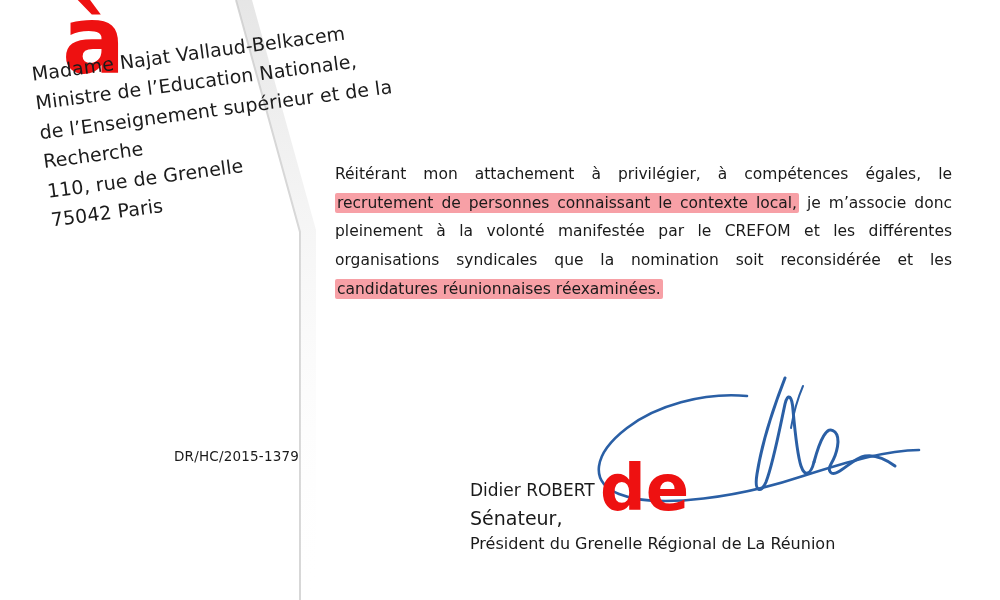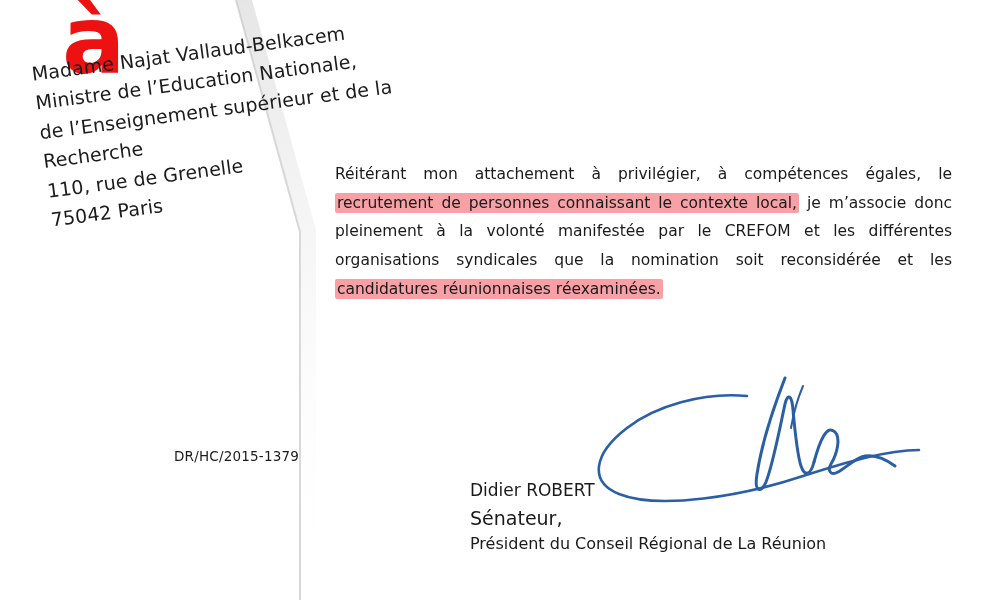--- a/index.html
+++ b/index.html
@@ -169,20 +169,21 @@
 
   <svg class="sig-svg" width="400" height="140" viewBox="0 0 400 140" xmlns="http://www.w3.org/2000/svg">
     <g fill="none" stroke="#2a5fa5" stroke-linecap="round" stroke-linejoin="round">
       <path d="M250,8 C236,44 226,78 222,104 C219,122 226,124 231,112 C238,94 244,62 250,34 C253,22 257,26 258,40 C260,62 262,84 266,96 C270,108 276,104 279,92" stroke-width="3"></path>
       <path d="M279,92 C285,70 292,54 300,62 C306,68 302,84 296,94 C292,101 296,106 303,102 C312,97 320,88 330,86 C342,84 352,90 360,96" stroke-width="3"></path>
       <path d="M212,26 C168,22 120,36 92,58 C58,84 54,112 84,124 C124,140 208,126 268,106 C312,92 352,80 384,80" stroke-width="2.6"></path>
       <path d="M268,16 C262,30 258,46 256,58" stroke-width="2"></path>
     </g>
   </svg>
 
+  <div class="big-red" id="red-de">de</div>
 
   <div class="sig-names">
     <div class="sig-name">Didier ROBERT</div>
     <div class="sig-role">Sénateur,</div>
-    <div class="sig-role2">Président du Conseil Régional de La Réunion</div>
+    <div class="sig-role2">Président du Grenelle Régional de La Réunion</div>
   </div>
 
 </div>
 
 </body></html>

